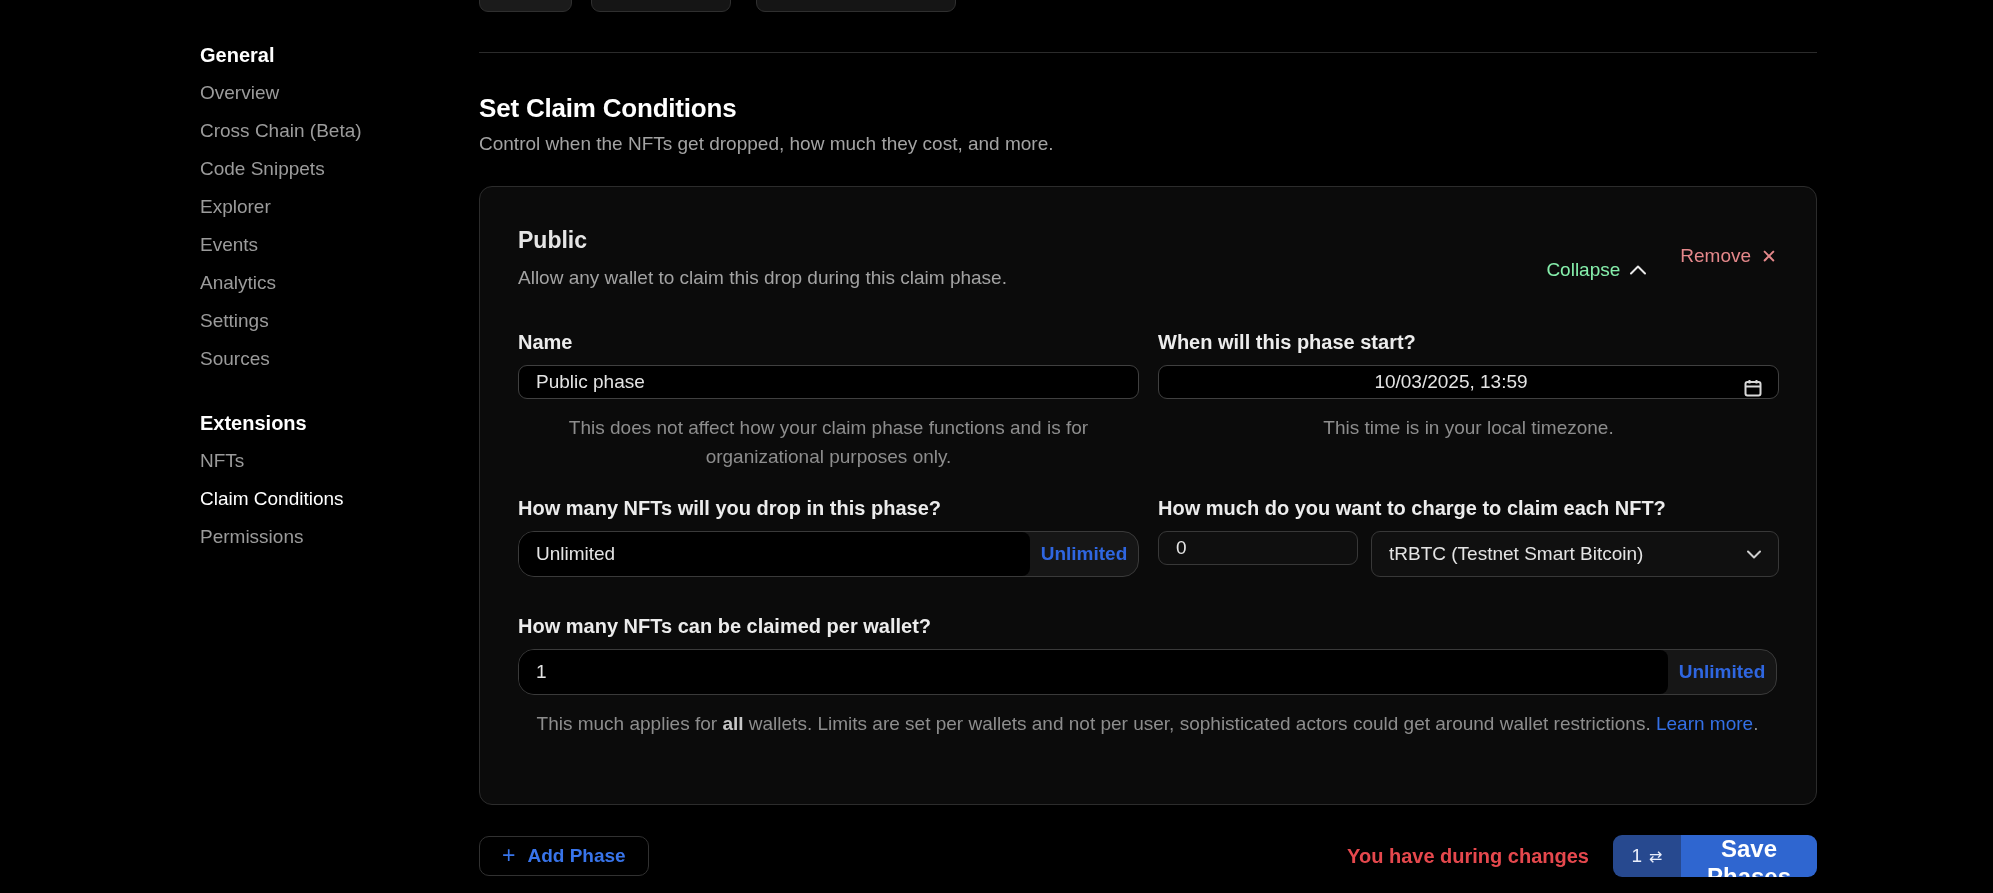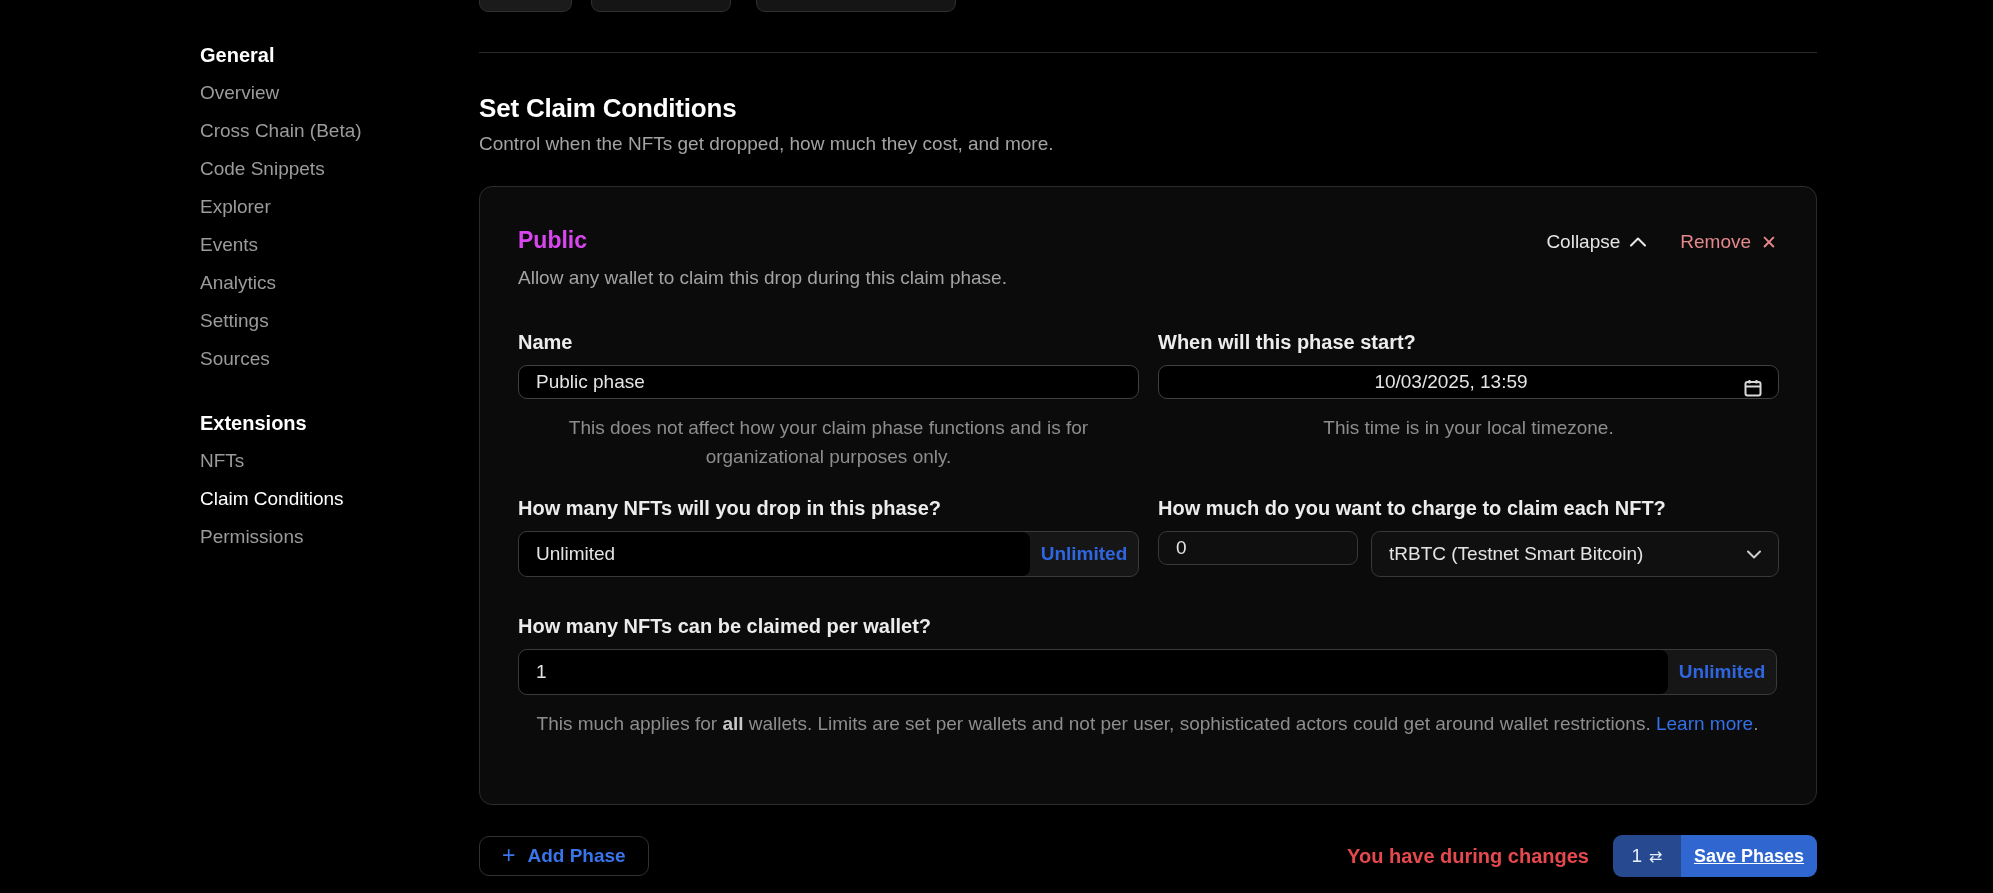--- a/index.html
+++ b/index.html
@@ -31,25 +31,25 @@
   .page-title { margin-top:40px; font-size:26px; font-weight:700; color:#fff; letter-spacing:-0.2px; }
   .page-sub { margin-top:9px; font-size:19px; color:#a3a3a3; }
 
   
   .card {
     margin-top:31px; width:1338px; height:619px;
     background:#0b0b0b; border:1px solid #2c2c2c; border-radius:13px;
     padding:40px 39px 30px 38px;
   }
   .phase-head { display:flex; justify-content:space-between; align-items:flex-start; }
-  .phase-title { font-size:23px; font-weight:700; color:#d946ef; }
+  .phase-title { font-size:23px; font-weight:700; color:#e5e5e5; }
   .phase-desc { margin-top:13px; font-size:19px; color:#a3a3a3; }
   .phase-controls { display:flex; align-items:center; gap:34px; margin-top:4px; }
   .ctl { display:flex; align-items:center; gap:10px; font-size:19px; cursor:pointer; }
-  .ctl.collapse { color:#e5e5e5; }
+  .ctl.collapse { color:#86efac;margin-top:28px; }
   .ctl.remove { color:#e5888b;align-items:center; }
   .x-glyph { font-size:19px; line-height:1; }
 
   .grid { display:grid; grid-template-columns:621px 621px; column-gap:19px; }
   .grid.r1 { margin-top:42px; }
   .grid.r2 { margin-top:26px; }
   .field-label { font-size:20px; font-weight:700; color:#ececec; margin-bottom:11px; }
   .helper { margin-top:14px; font-size:19px; color:#8d8d8d; line-height:29px;text-align:center; }
   .helper b { color:#c8c8c8; }
   .link { color:#3470e6; cursor:pointer; }
@@ -57,21 +57,21 @@
   .tinput {
     width:100%; height:34px; background:#000; border:1px solid #404040; border-radius:9px;
     color:#e4e4e4; font-size:19px; padding:0 17px; outline:none;
     font-family:"Liberation Sans","DejaVu Sans",sans-serif;
   }
   .date-wrap { position:relative; }
   .date-wrap .tinput { padding-right:52px;text-align:center; }
   .cal-icon { position:absolute; right:17px; top:14px; pointer-events:auto; cursor:pointer; }
 
   .igroup {
-    display:flex; height:46px; background:#161616; border:1px solid #3a3a3a; border-radius:9px;
+    display:flex; height:46px; background:#161616; border:1px solid #3a3a3a; border-radius:16px;
     overflow:hidden; align-items:stretch;
   }
   .igroup input {
     flex:1; background:#000; border:none; border-radius:8px; color:#e4e4e4;
     font-size:19px; padding:0 17px; outline:none; height:100%;
     font-family:"Liberation Sans","DejaVu Sans",sans-serif;
   }
   .igroup .addon {
     width:108px; display:flex; align-items:center; justify-content:center;
     color:#2f66e0; font-size:19px; font-weight:600; cursor:pointer;
@@ -94,23 +94,22 @@
   .plus { font-size:23px; font-weight:400; line-height:1; margin-top:-2px; }
   .footer-right { display:flex; align-items:center; gap:24px; }
   .unsaved { color:#e5484d; font-size:20px; font-weight:700; }
   .save-group { display:flex; height:42px; border-radius:9px; overflow:hidden; }
   .queue-btn {
     width:68px; background:#27498f; color:#e9eefb; display:flex; align-items:center; justify-content:center;
     gap:7px; font-size:19px; cursor:pointer; border:none;
   }
   .swap { font-size:16px; }
   .save-btn {
-    width:136px; background:#2f66d0; color:#fff; border:none; font-size:18px; font-weight:700; cursor:pointer;
-    font-family:"Liberation Sans","DejaVu Sans",sans-serif;
-    text-decoration:underline;
+    width:136px; background:#2f66d0; color:#fff; border:none; font-size:24px; font-weight:700; cursor:pointer;
+    font-family:"Liberation Sans","DejaVu Sans",sans-serif;
   }
   svg { display:block; }
 </style>
 </head>
 <body>
 
 <div class="layout">
 
   <aside class="sidebar">
     <div class="side-title">General</div>

